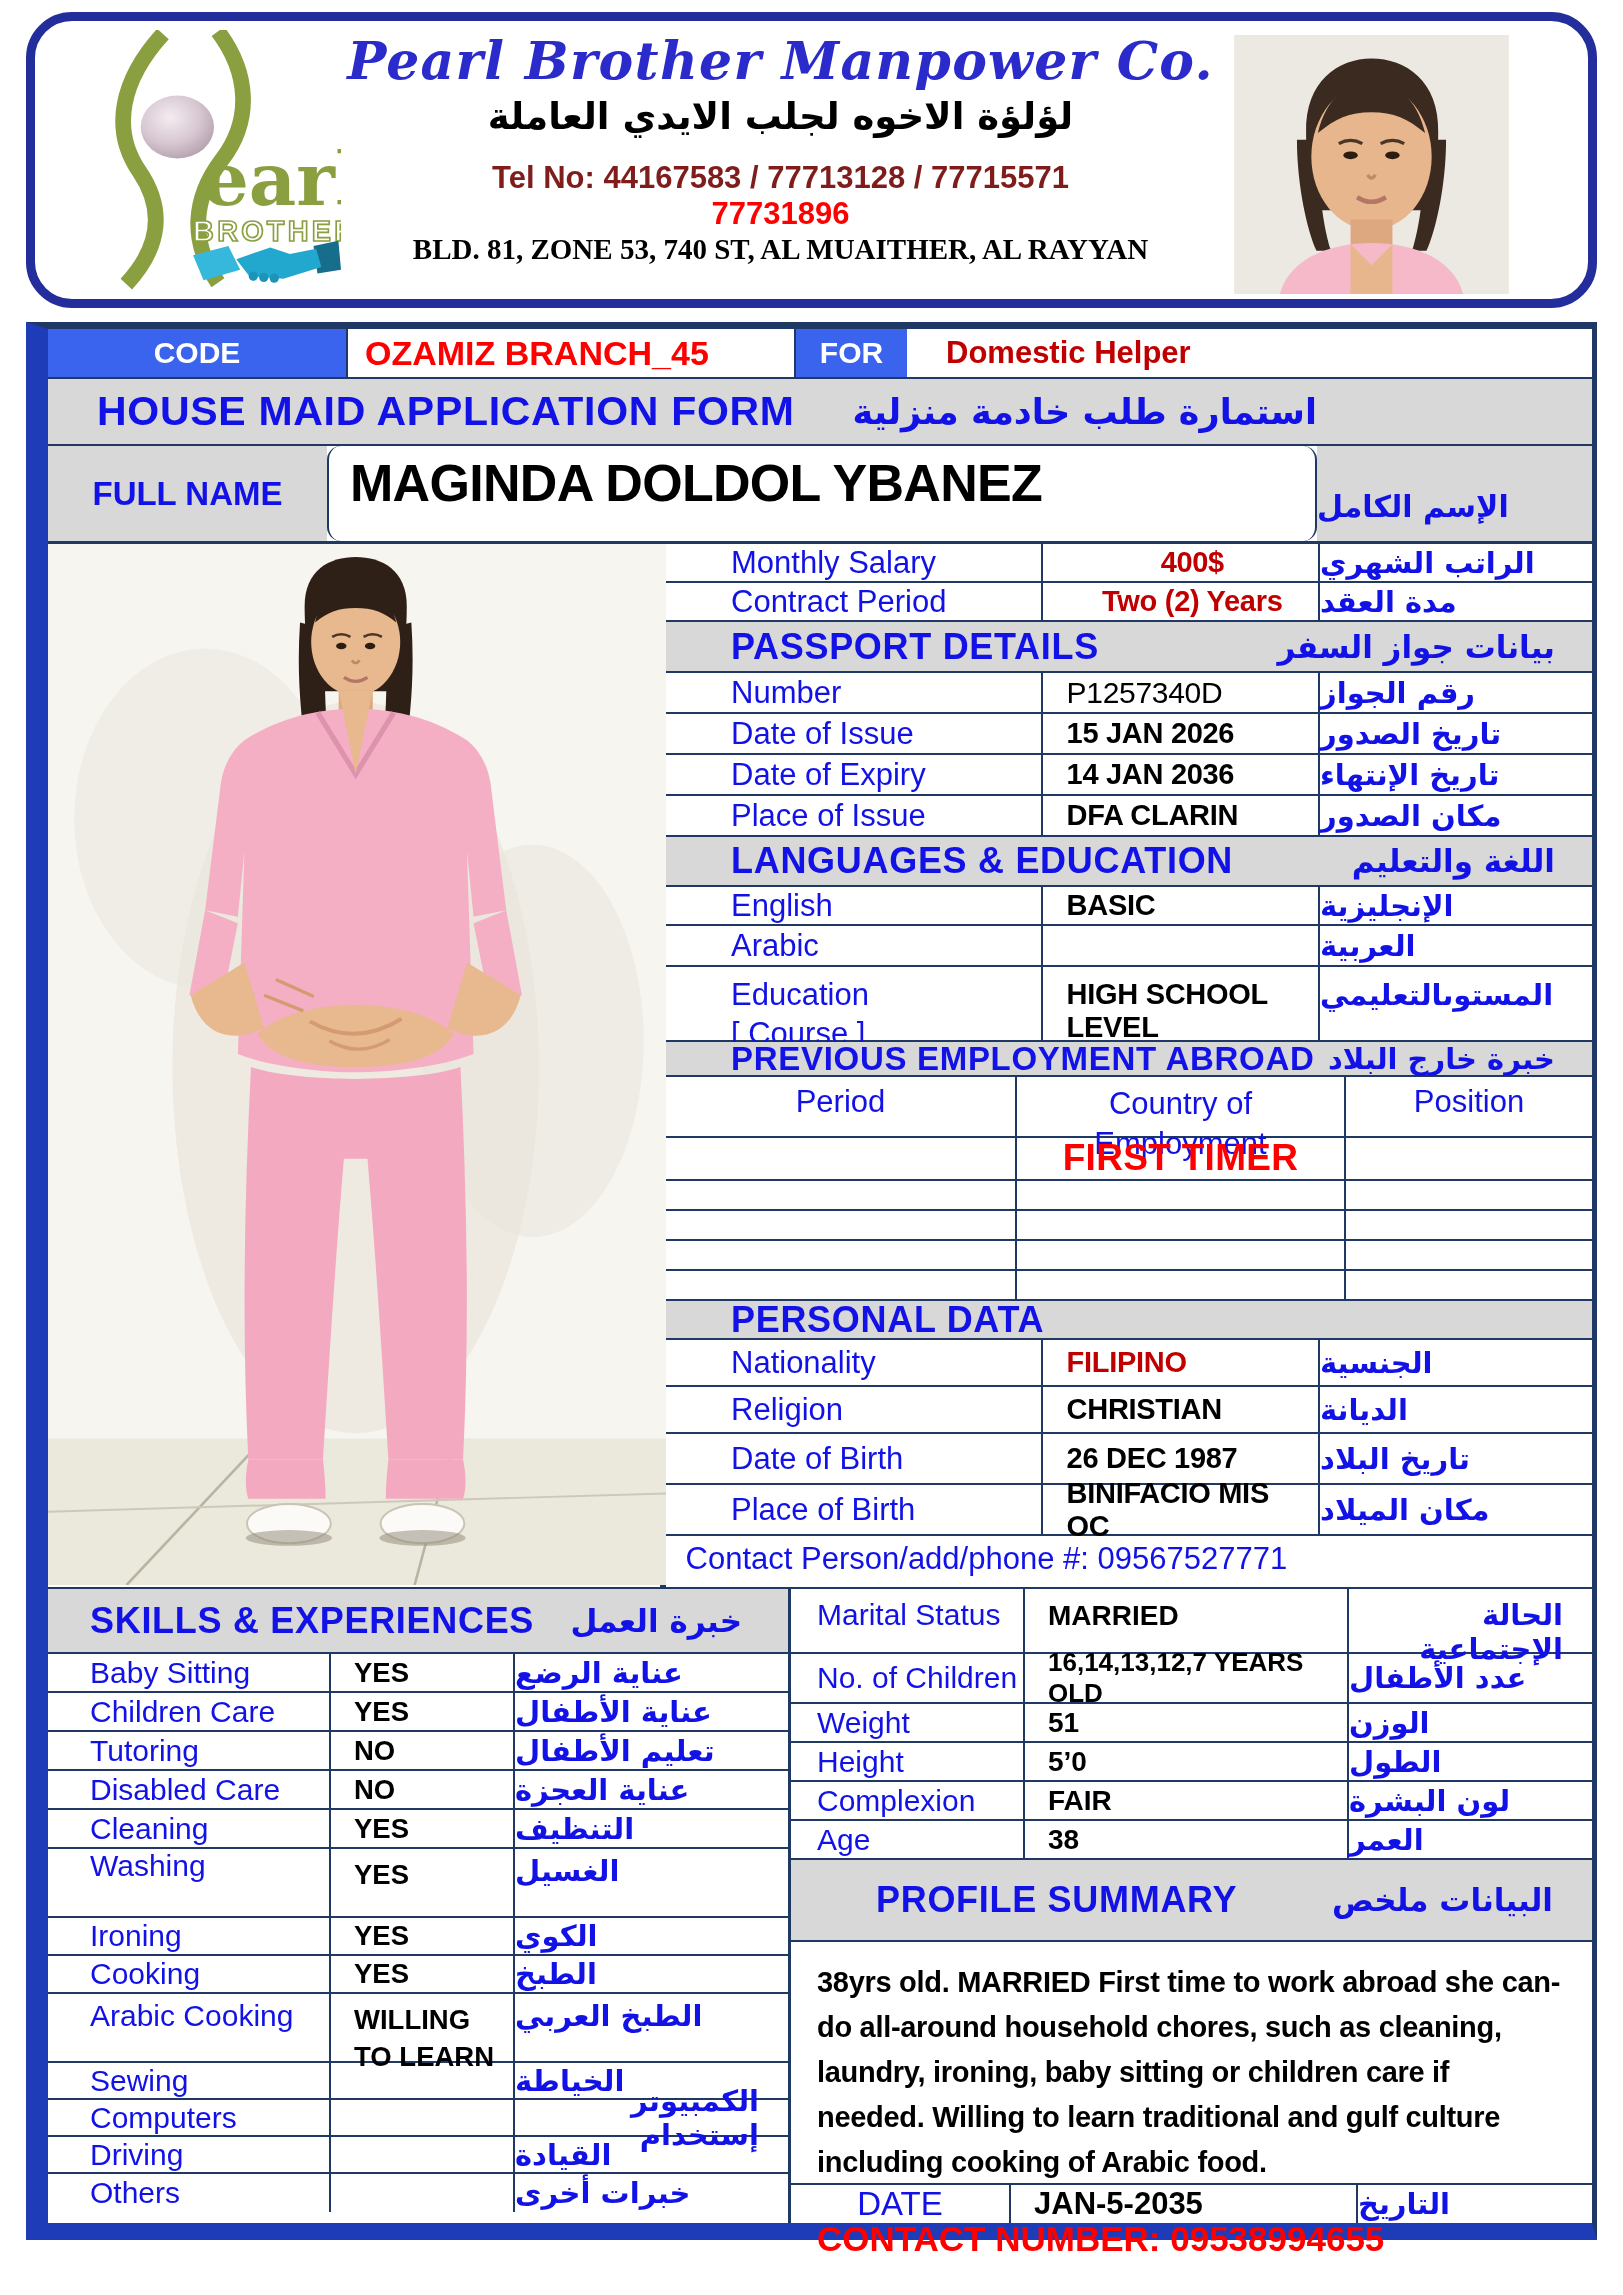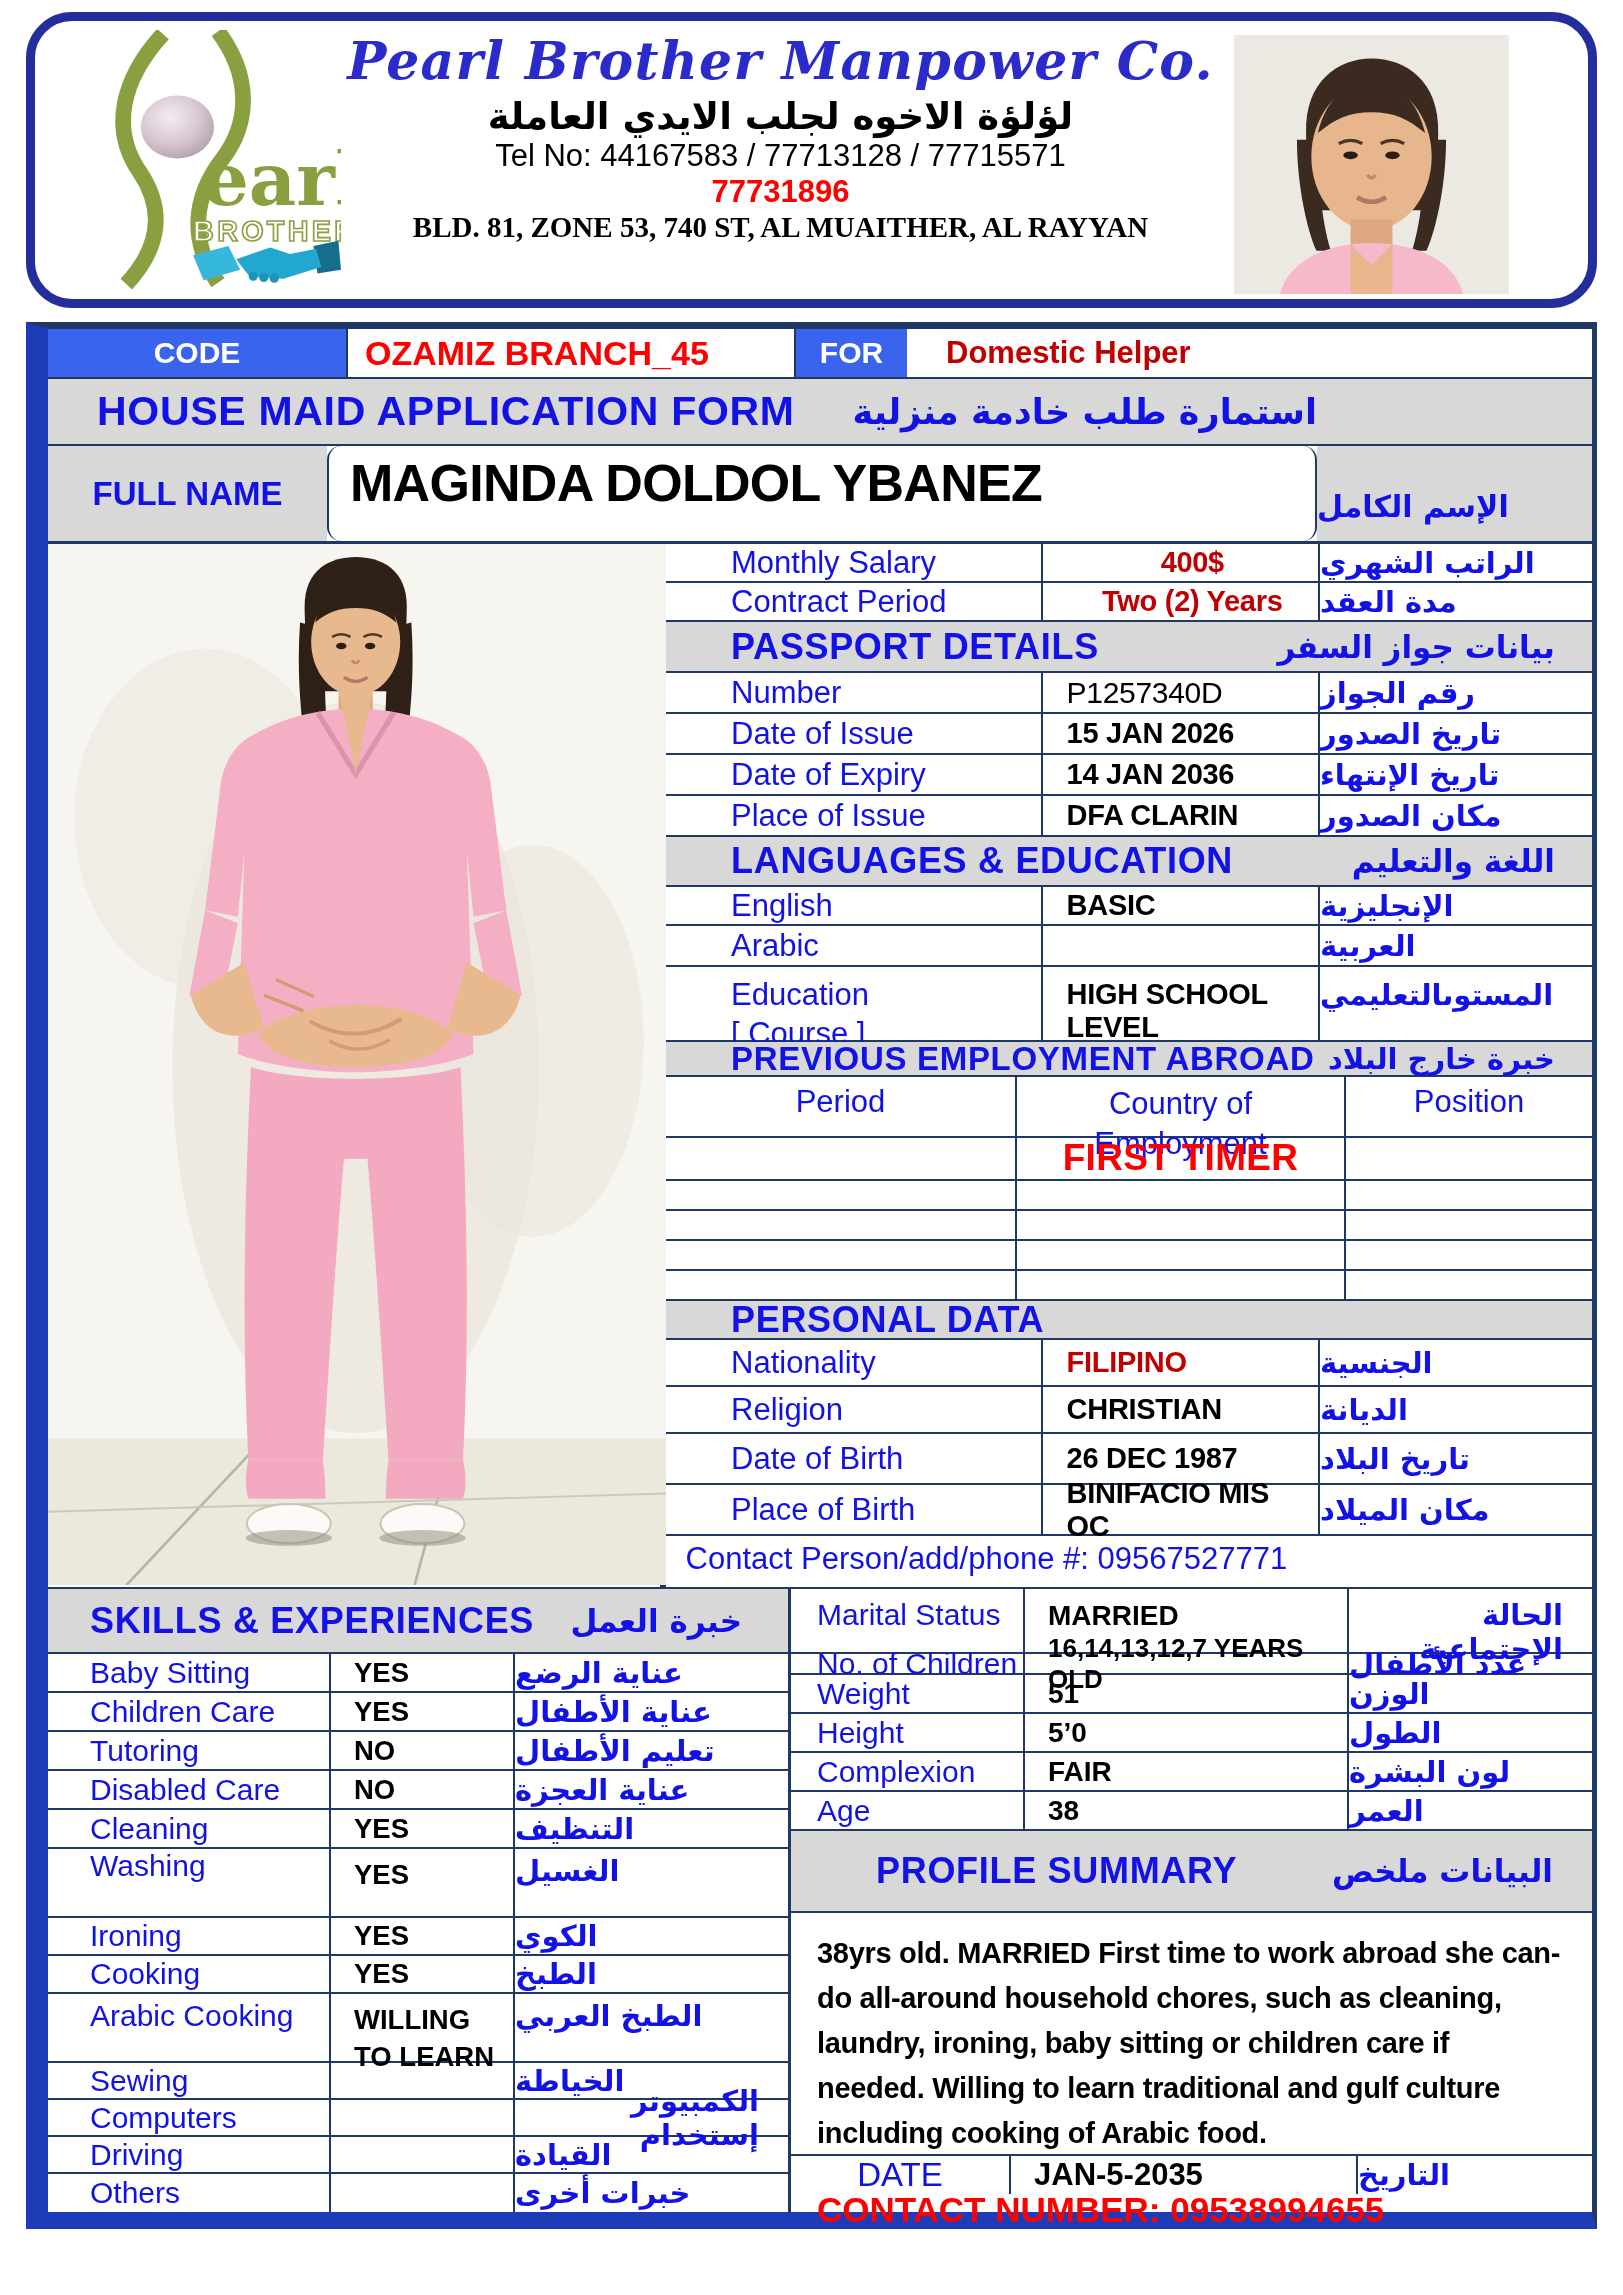--- a/index.html
+++ b/index.html
@@ -7,21 +7,21 @@
   .page { position:relative; width:1623px; height:2295px; background:#fff; overflow:hidden; }
 
   
   .header { position:absolute; left:26px; top:11.8px; width:1571px; height:296px;
             border:9.8px solid #232D9B; border-radius:46px; background:#fff; }
   .logo { position:absolute; left:18.3px; top:9.2px; width:288px; height:262px; }
   .hcenter { position:absolute; left:307px; top:9.2px; width:877px; text-align:center; }
   .company { font-family:"DejaVu Serif", serif; font-style:italic; font-weight:700;
              font-size:52px; color:#2B2BCC; letter-spacing:1.3px; }
   .company-ar { font-family:"DejaVu Sans", sans-serif; font-weight:700; font-size:37px; color:#000; margin-top:3.9px; }
-  .tel { color:#000000; font-weight:400; font-size:31px; margin-top:0; }
+  .tel { color:#7f1d1d; font-weight:700; font-size:31px; margin-top:22px; }
   .tel2 { color:#FF0000; font-weight:700; font-size:31px; }
   .addr { font-family:"Liberation Serif", serif; font-weight:700; font-size:29px; color:#000; margin-top:1.3px; }
   .idphoto { position:absolute; right:79px; top:14.4px; width:275px; height:259px; }
 
   
   .main { position:absolute; left:26px; top:322px; width:1571px;
           border-left:22px solid #1E3BB8; border-top:7.9px solid #1F3864;
           border-right:5.2px solid #1F3864; border-bottom:17px solid #1E3BB8; background:#fff; }
   .row { display:flex; border-bottom:2.6px solid #1F3864; }
   .nb { border-bottom:none; }
@@ -417,21 +417,21 @@
           <div class="cell sa ar" dir="rtl">خبرات أخرى</div>
         </div>
       </div>
 
       <div class="lower-right">
         <div class="row" style="height:65px">
           <div class="cell ml" style="align-items:flex-start;padding-top:9.2px">Marital Status</div>
           <div class="cell mv" style="align-items:flex-start;padding-top:10.5px">MARRIED</div>
           <div class="cell ma ar" dir="rtl" style="align-items:flex-start;padding-top:9.2px">الحالة الإجتماعية</div>
         </div>
-        <div class="row" style="height:21px">
+        <div class="row" style="height:50px">
           <div class="cell ml">No. of Children</div>
           <div class="cell mv" style="font-size:26px">16,14,13,12,7 YEARS OLD</div>
           <div class="cell ma ar" dir="rtl">عدد الأطفال</div>
         </div>
         <div class="row" style="height:39px">
           <div class="cell ml">Weight</div>
           <div class="cell mv">51</div>
           <div class="cell ma ar" dir="rtl">الوزن</div>
         </div>
         <div class="row" style="height:39px">

